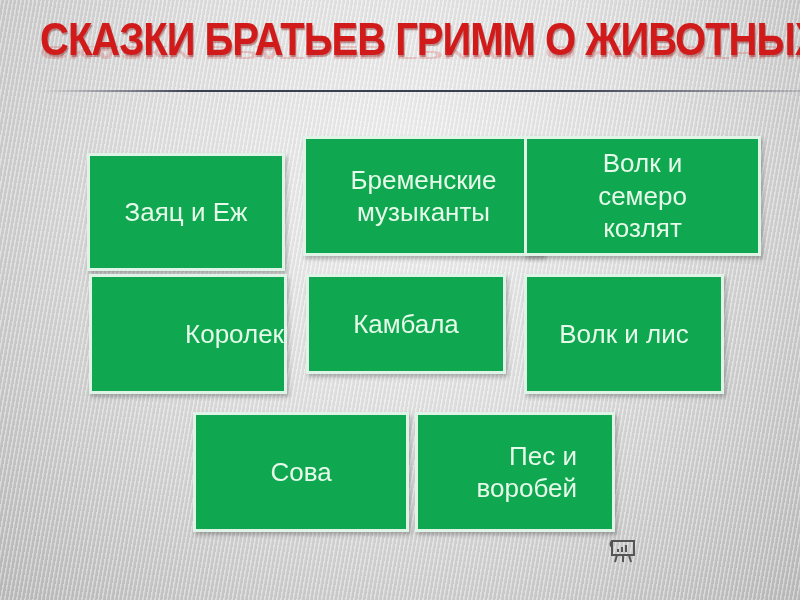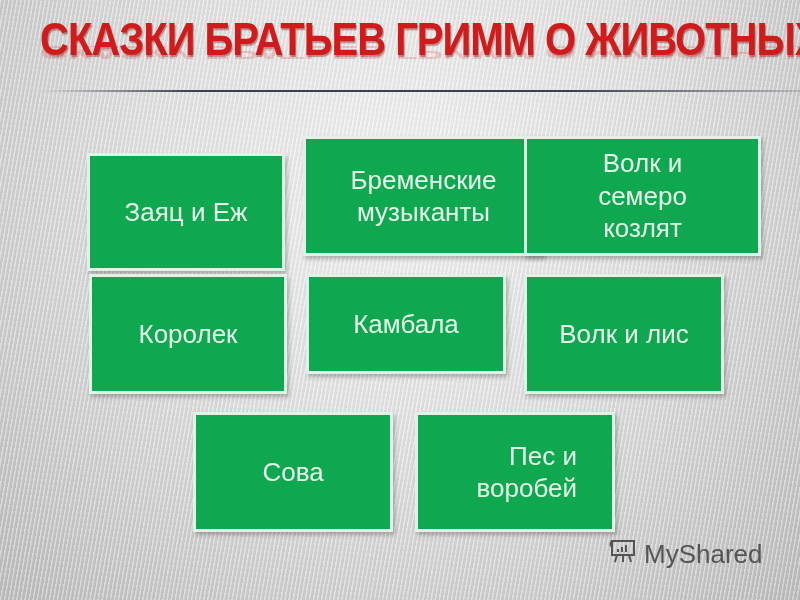--- a/index.html
+++ b/index.html
@@ -53,41 +53,40 @@
   <div class="tile" style="left:87px;top:153px;width:198px;height:118px;">
       <span>Заяц и Еж</span>
     </div>
   <div class="tile" style="left:303px;top:136px;width:241px;height:120px;padding:0 10px;">
       <span>Бременские музыканты</span>
     </div>
   <div class="tile" style="left:524px;top:136px;width:237px;height:120px;padding:0 45px;">
       <span>Волк и семеро козлят</span>
     </div>
 
-  <div class="tile" style="left:89px;top:274px;width:198px;height:120px;">
+  <div class="tile" style="left:89px;top:274px;width:198px;height:120px;justify-content:flex-end;">
       <span>Королек</span>
     </div>
   <div class="tile" style="left:306px;top:274px;width:200px;height:100px;">
       <span>Камбала</span>
     </div>
   <div class="tile" style="left:524px;top:274px;width:200px;height:120px;justify-content:center;">
       <span>Волк и лис</span>
     </div>
 
-  <div class="tile" style="left:193px;top:412px;width:200px;height:120px;">
+  <div class="tile" style="left:193px;top:412px;width:216px;height:120px;">
       <span>Сова</span>
     </div>
   <div class="tile" style="left:415px;top:412px;width:200px;height:120px;padding:0 35px;text-align:right;">
       <span>Пес и воробей</span>
     </div>
 
   <div class="logo">
     <span>
       <svg width="30" height="30" viewBox="0 0 30 30" fill="none" stroke="#555" stroke-width="2">
         <rect x="4" y="5" width="22" height="14"></rect>
         <path d="M4 5 q-3 3 0 6"></path>
         <path d="M10 16v-3M14 16v-5M18 16v-7"></path>
         <path d="M9 19l-2 7M15 19v7M21 19l2 7"></path>
       </svg>
     </span>
-    <span>MyShared</span>
   </div>
 </div>
 
 </body></html>

